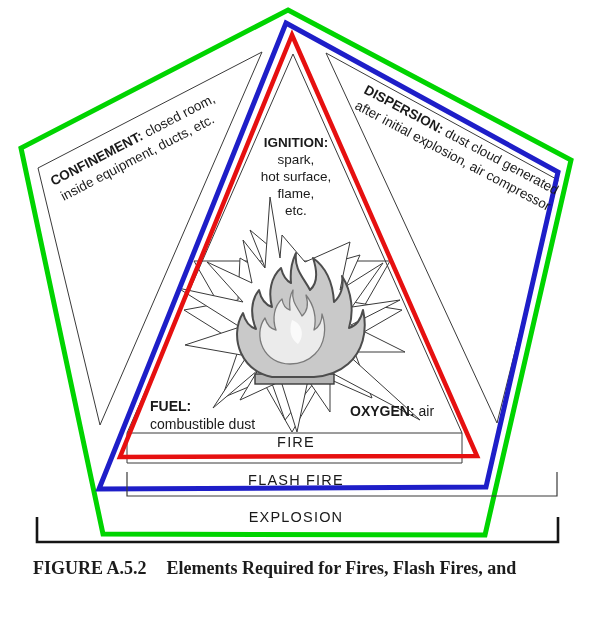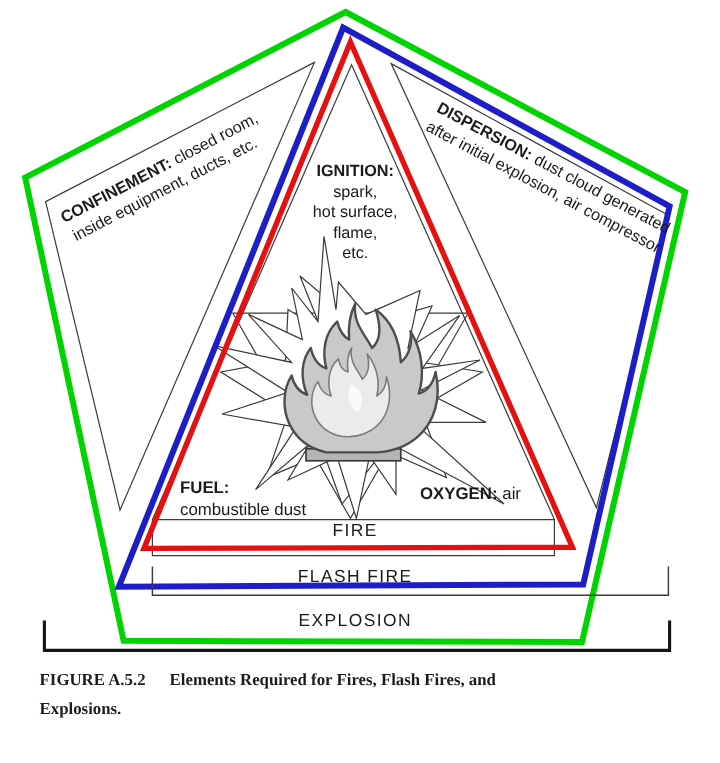--- a/index.html
+++ b/index.html
@@ -2,21 +2,21 @@
 <html><head>
 <meta charset="utf-8">
 <style>
   html,body{margin:0;padding:0;background:#ffffff;}
   .page{position:relative;width:600px;height:636px;background:#ffffff;overflow:hidden;
         font-family:"Liberation Sans",sans-serif;}
   svg text{font-family:"Liberation Sans",sans-serif;fill:#1a1a1a;}
   .term{font-weight:bold;}
   .caption{position:absolute;left:33px;top:556px;width:552px;
            font-family:"Liberation Serif","DejaVu Serif",serif;
-           font-weight:bold;font-size:14px;line-height:24px;color:#1c1c1c;}
+           font-weight:bold;font-size:18px;line-height:24px;color:#1c1c1c;}
   .cap-gap{display:inline-block;width:20px;}
 </style>
 </head>
 <body>
 
 <div class="page">
 
   <svg width="600" height="552" viewBox="0 0 600 552" xmlns="http://www.w3.org/2000/svg">
 
     <g stroke="#3a3a3a" stroke-width="1" fill="none">
@@ -86,16 +86,15 @@
     </text>
 
     <text text-anchor="middle" x="296" y="447" font-size="14.5" letter-spacing="1.2">FIRE</text>
     <text text-anchor="middle" x="296" y="485" font-size="14.5" letter-spacing="1.2">FLASH FIRE</text>
     <text text-anchor="middle" x="296" y="522" font-size="14.5" letter-spacing="1.2">EXPLOSION</text>
   </svg>
 
   
   <div class="caption">
     <span>FIGURE A.5.2</span><span class="cap-gap"></span><span>Elements Required for Fires, Flash Fires, and</span><br>
-    <span>Explosions.</span>
   </div>
 
 </div>
 
 </body></html>

